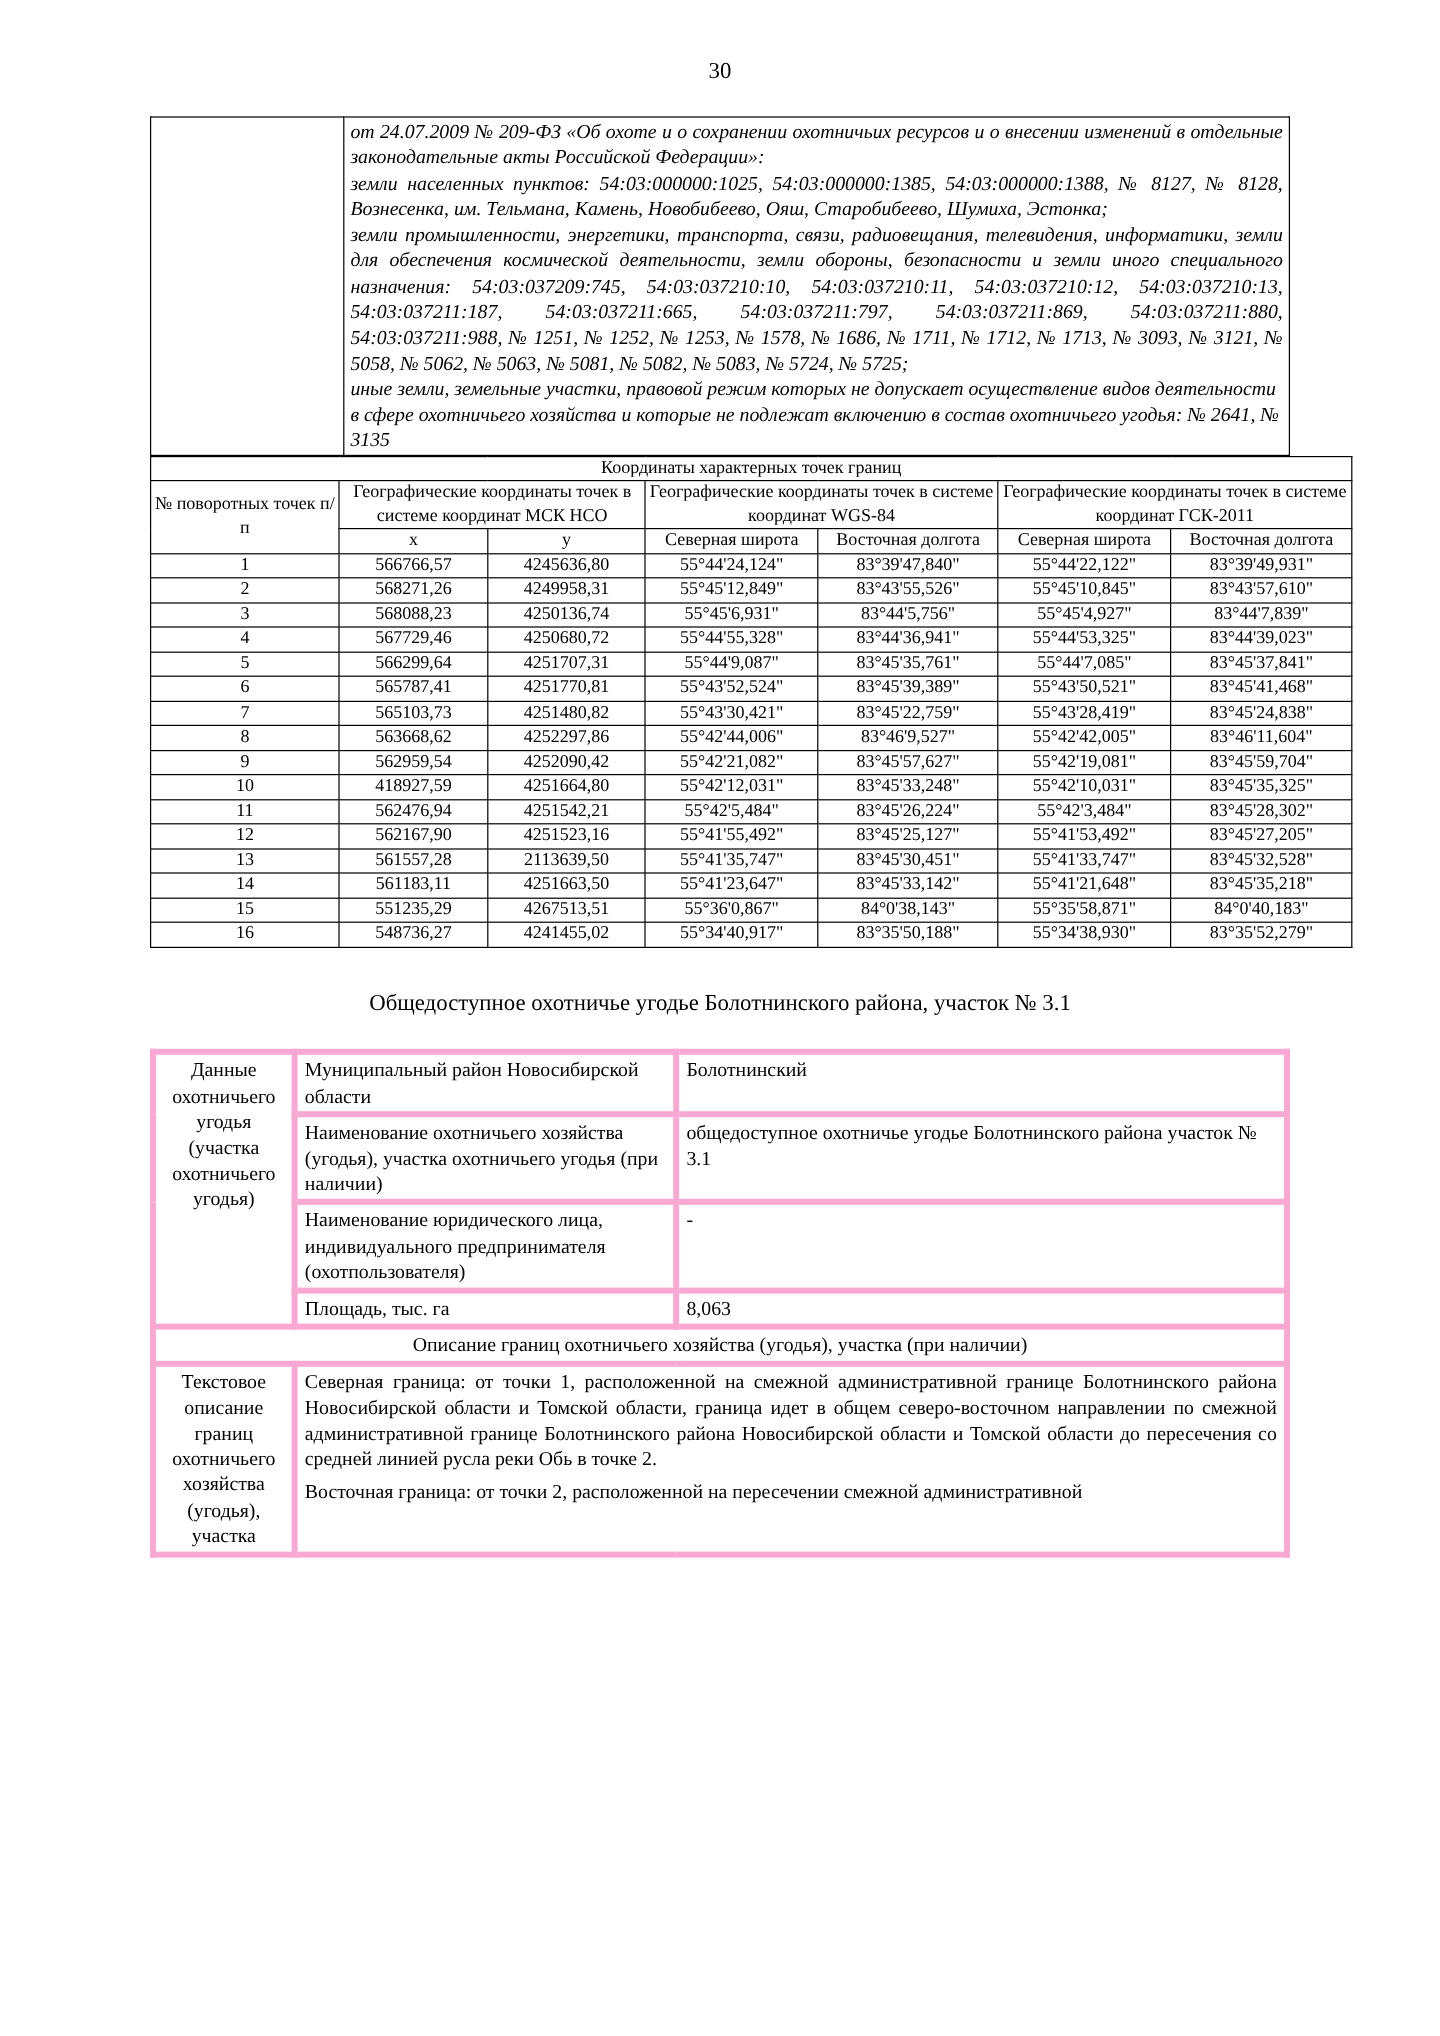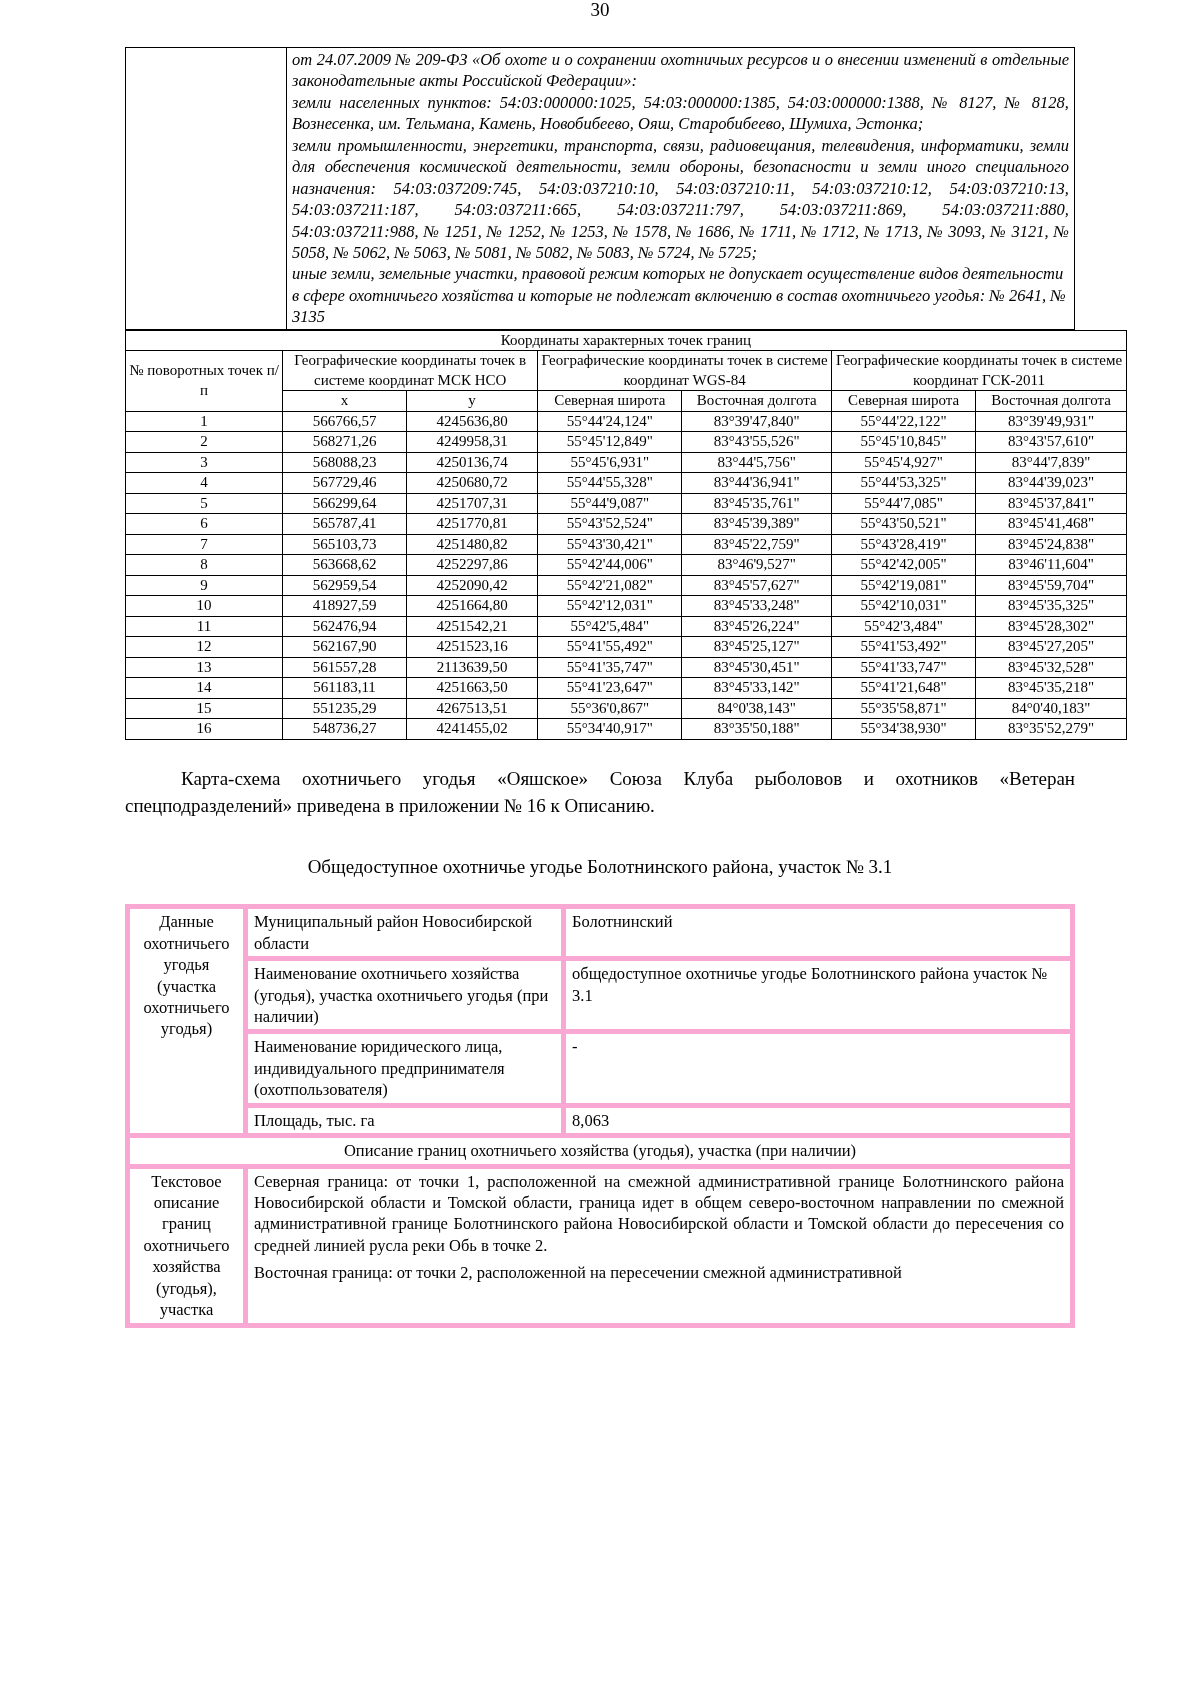--- a/index.html
+++ b/index.html
@@ -18,20 +18,21 @@
     height: 1697px;
     margin: 0 auto;
     background: #ffffff;
     box-sizing: border-box;
     padding: 0;
     overflow: hidden;
   }
   .page-number {
     text-align: center;
     font-size: 19px;
+    padding-top: 50px;
     line-height: 1;
   }
   .content {
     margin: 0 auto;
     width: 950px;
     padding-top: 28px;
   }
 
   
   table.doc {
@@ -340,21 +341,20 @@
           <td>548736,27</td>
           <td>4241455,02</td>
           <td>55°34'40,917"</td>
           <td>83°35'50,188"</td>
           <td>55°34'38,930"</td>
           <td>83°35'52,279"</td>
         </tr>
       </tbody>
     </table>
 
-    <div class="body-para">Карта-схема охотничьего угодья «Ояшское» Союза Клуба рыболовов и охотников «Ветеран спецподразделений» приведена в приложении № 16 к Описанию.</div>
 
     <div class="center-head">Общедоступное охотничье угодье Болотнинского района, участок № 3.1</div>
 
     <table class="info">
       <colgroup>
         <col class="info-stub">
           <col class="info-label">
           <col class="info-value">
       </colgroup>
       <tbody>

